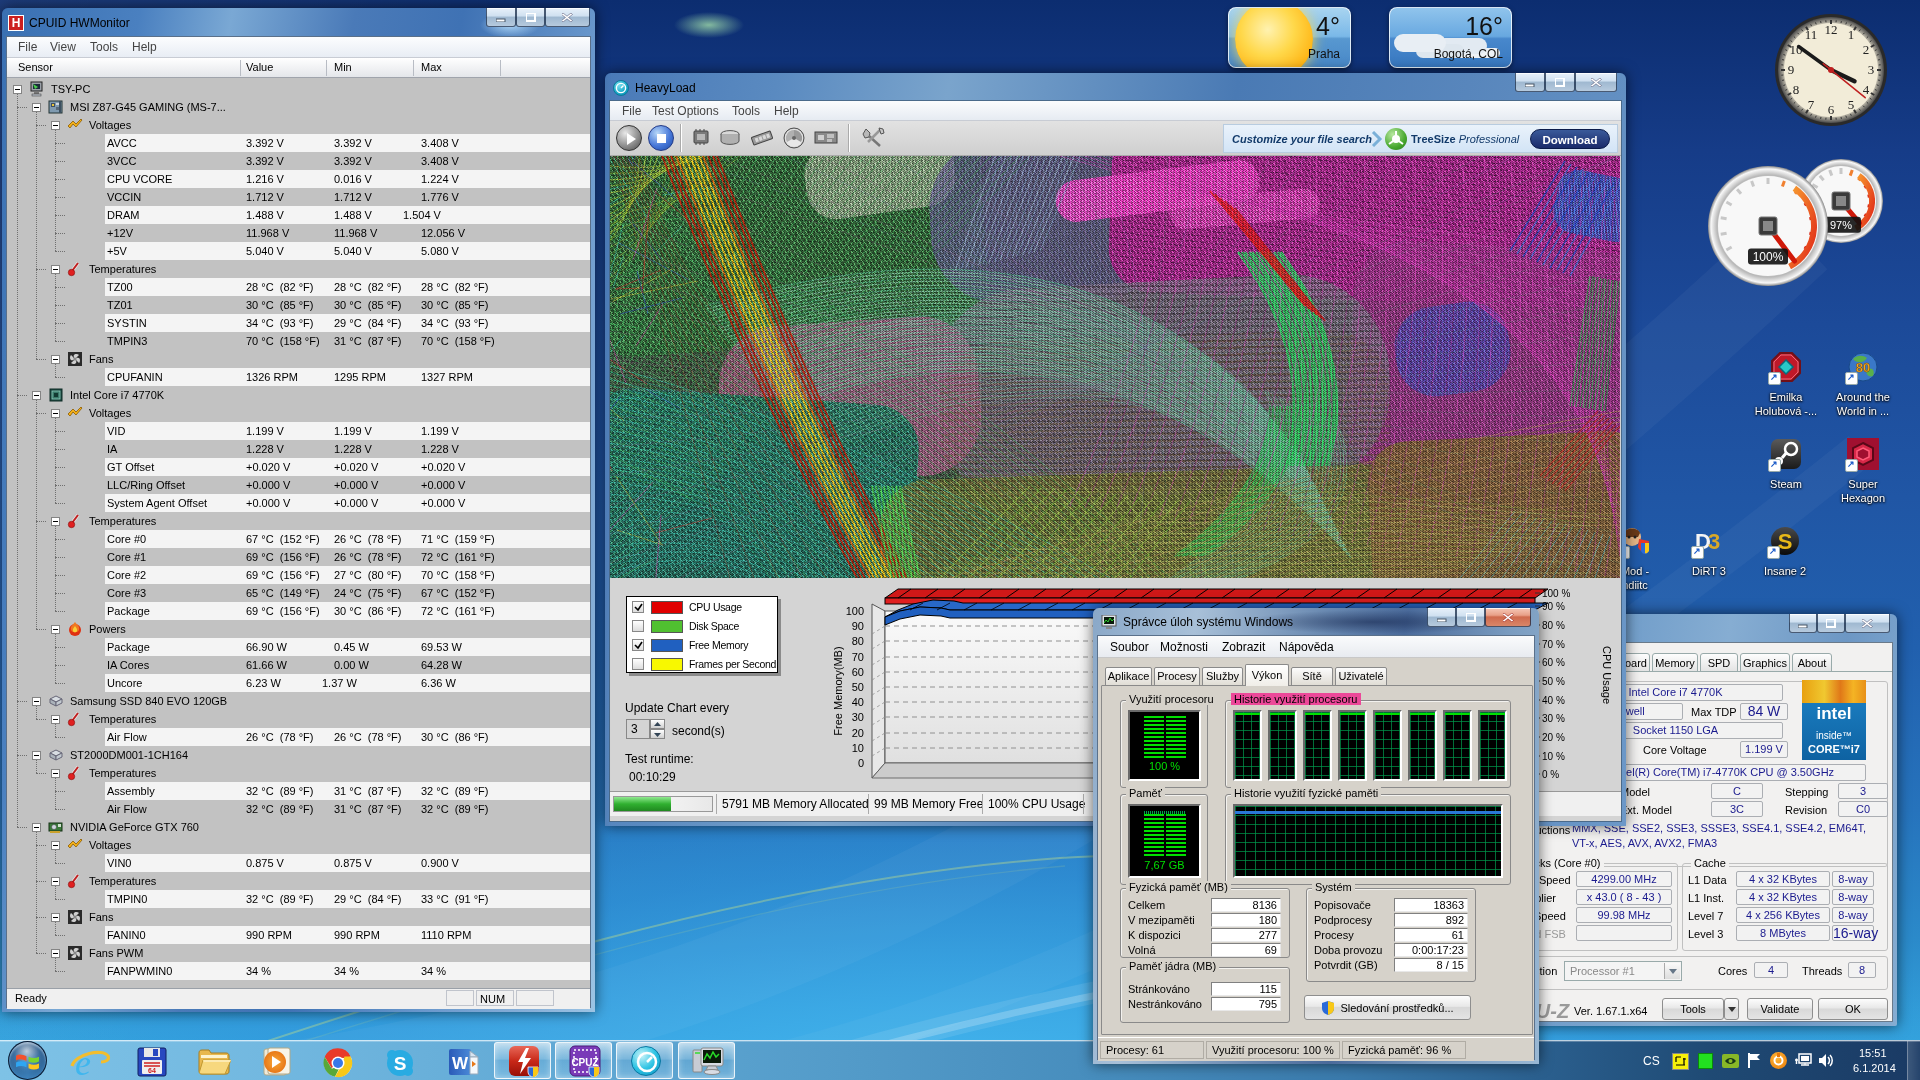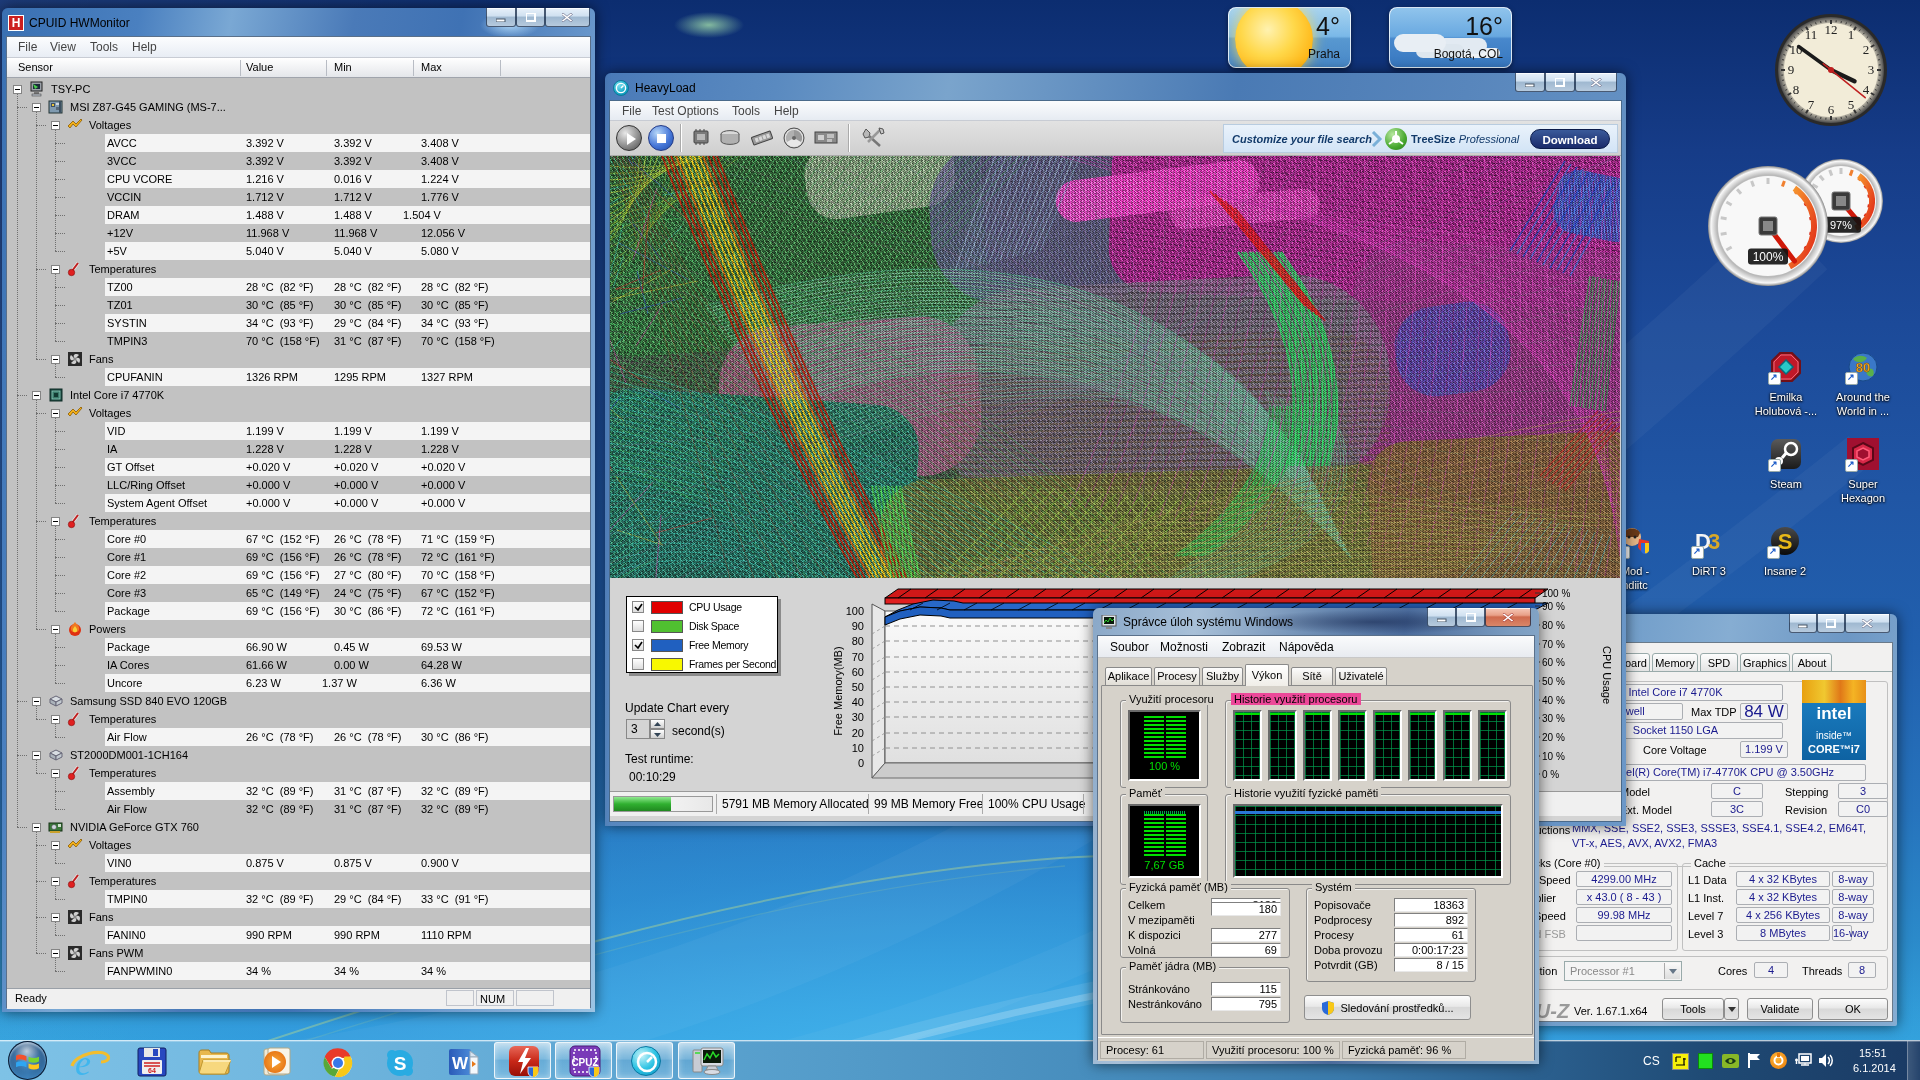--- a/index.html
+++ b/index.html
@@ -301,21 +301,21 @@
 <div class="czfld" style="left:68px;top:41px;width:215px;height:17px;line-height:15px;font-size:11px">Intel Core i7 4770K</div>
 <div class="abs" style="left:302px;top:37px;width:64px;height:80px;border-radius:0;overflow:hidden;background:linear-gradient(#1e84c8,#0e62a2)">
           <div class="abs" style="left:0;top:0;width:100%;height:23px;background:linear-gradient(90deg,#e8a010,#f0c830 35%,#e07818 60%,#f4b424 80%,#e89018)"></div>
           <div class="abs" style="left:6px;top:24px;width:52px;height:26px;color:#fff;font-size:17px;font-weight:bold;text-align:center">intel</div>
           <div class="abs" style="left:0;top:50px;width:100%;color:#fff;font-size:10px;text-align:center">inside™</div>
           <div class="abs" style="left:0;top:63px;width:100%;color:#fff;font-size:11px;font-weight:bold;text-align:center">CORE™i7</div>
         </div>
 <div class="czlab" style="left:14px;top:63px;color:#000">Code Name</div>
 <div class="czfld" style="left:68px;top:60px;width:115px;height:17px;line-height:15px;font-size:11px">Haswell</div>
 <div class="czlab" style="left:191px;top:63px;color:#000">Max TDP</div>
-<div class="czfld" style="left:240px;top:60px;width:48px;height:17px;line-height:15px;font-size:17px">84 W</div>
+<div class="czfld" style="left:240px;top:60px;width:48px;height:17px;line-height:15px;font-size:14px">84 W</div>
 <div class="czlab" style="left:14px;top:82px;color:#000">Package</div>
 <div class="czfld" style="left:68px;top:79px;width:215px;height:17px;line-height:15px;font-size:11px">Socket 1150 LGA</div>
 <div class="czlab" style="left:14px;top:101px;color:#000">Technology</div>
 <div class="czfld" style="left:68px;top:98px;width:48px;height:17px;line-height:15px;font-size:11px">22 nm</div>
 <div class="czlab" style="left:143px;top:101px;color:#000">Core Voltage</div>
 <div class="czfld" style="left:240px;top:98px;width:48px;height:17px;line-height:15px;font-size:11px">1.199 V</div>
 <div class="czlab" style="left:14px;top:124px;color:#000">Specification</div>
 <div class="czfld" style="left:82px;top:121px;width:284px;height:17px;line-height:15px;font-size:11px">Intel(R) Core(TM) i7-4770K CPU @ 3.50GHz</div>
 <div class="czlab" style="left:14px;top:143px;color:#000">Family</div>
 <div class="czfld" style="left:58px;top:140px;width:44px;height:16px;line-height:14px;font-size:11px">6</div>
@@ -349,21 +349,21 @@
 <div class="czfld" style="left:236px;top:228px;width:94px;height:16px;line-height:14px;font-size:11px">4 x 32 KBytes</div>
 <div class="czfld" style="left:332px;top:228px;width:42px;height:16px;line-height:14px;font-size:11px">8-way</div>
 <div class="czlab" style="left:188px;top:249px;color:#000">L1 Inst.</div>
 <div class="czfld" style="left:236px;top:246px;width:94px;height:16px;line-height:14px;font-size:11px">4 x 32 KBytes</div>
 <div class="czfld" style="left:332px;top:246px;width:42px;height:16px;line-height:14px;font-size:11px">8-way</div>
 <div class="czlab" style="left:188px;top:267px;color:#000">Level 7</div>
 <div class="czfld" style="left:236px;top:264px;width:94px;height:16px;line-height:14px;font-size:11px">4 x 256 KBytes</div>
 <div class="czfld" style="left:332px;top:264px;width:42px;height:16px;line-height:14px;font-size:11px">8-way</div>
 <div class="czlab" style="left:188px;top:285px;color:#000">Level 3</div>
 <div class="czfld" style="left:236px;top:282px;width:94px;height:16px;line-height:14px;font-size:11px">8 MBytes</div>
-<div class="czfld" style="left:332px;top:282px;width:20px;height:16px;line-height:14px;font-size:11px">16-way</div>
+<div class="czfld" style="left:332px;top:282px;width:42px;height:16px;line-height:14px;font-size:14px">16-way</div>
 <div class="czgroup" style="left:6px;top:313px;width:382px;height:34px"></div>
 <div class="czlab" style="left:12px;top:322px;color:#000">Selection</div>
 <div class="abs" style="left:64px;top:318px;width:118px;height:20px;background:#f4f4f4;border:1px solid #9aa;font-size:11px;color:#888;line-height:18px;padding-left:5px">Processor #1<div class="abs" style="right:1px;top:1px;width:16px;height:16px;background:linear-gradient(#fafafa,#ddd);border-left:1px solid #aaa">
             <svg width="8" height="5" style="position:absolute;left:4px;top:6px">
               <path d="M0 0 L8 0 L4 5z" fill="#678"></path>
             </svg>
           </div></div>
 <div class="czlab" style="left:218px;top:322px;color:#000">Cores</div>
 <div class="czfld" style="left:254px;top:319px;width:34px;height:16px;line-height:14px;font-size:11px">4</div>
 <div class="czlab" style="left:302px;top:322px;color:#000">Threads</div>
@@ -1976,21 +1976,21 @@
         </div>
 <div class="abs" style="left:22px;top:252px;width:170px;height:70px;border:1px solid #8a8a8a;border-radius:3px;box-shadow:inset 1px 1px 0 rgba(255,255,255,.7)"></div>
         <div class="abs" style="left:28px;top:245px;background:#d6d2ca;padding:0 3px;font-size:11px">Fyzická paměť (MB)</div>
 <div class="abs" style="left:208px;top:252px;width:170px;height:94px;border:1px solid #8a8a8a;border-radius:3px;box-shadow:inset 1px 1px 0 rgba(255,255,255,.7)"></div>
         <div class="abs" style="left:214px;top:245px;background:#d6d2ca;padding:0 3px;font-size:11px">Systém</div>
 <div class="abs" style="left:22px;top:331px;width:170px;height:56px;border:1px solid #8a8a8a;border-radius:3px;box-shadow:inset 1px 1px 0 rgba(255,255,255,.7)"></div>
         <div class="abs" style="left:28px;top:324px;background:#d6d2ca;padding:0 3px;font-size:11px">Paměť jádra (MB)</div>
 <div class="fldrow" style="left:30px;top:263px">Celkem</div>
 <div class="fldval" style="left:113px;top:262px;width:70px;height:14px;line-height:13px">8136</div>
 <div class="fldrow" style="left:30px;top:278px">V mezipaměti</div>
-<div class="fldval" style="left:113px;top:266px;width:70px;height:14px;line-height:13px">180</div>
+<div class="fldval" style="left:113px;top:277px;width:70px;height:14px;line-height:13px">180</div>
 <div class="fldrow" style="left:30px;top:293px">K dispozici</div>
 <div class="fldval" style="left:113px;top:292px;width:70px;height:14px;line-height:13px">277</div>
 <div class="fldrow" style="left:30px;top:308px">Volná</div>
 <div class="fldval" style="left:113px;top:307px;width:70px;height:14px;line-height:13px">69</div>
 <div class="fldrow" style="left:216px;top:263px">Popisovače</div>
 <div class="fldval" style="left:296px;top:262px;width:74px;height:14px;line-height:13px">18363</div>
 <div class="fldrow" style="left:216px;top:278px">Podprocesy</div>
 <div class="fldval" style="left:296px;top:277px;width:74px;height:14px;line-height:13px">892</div>
 <div class="fldrow" style="left:216px;top:293px">Procesy</div>
 <div class="fldval" style="left:296px;top:292px;width:74px;height:14px;line-height:13px">61</div>

